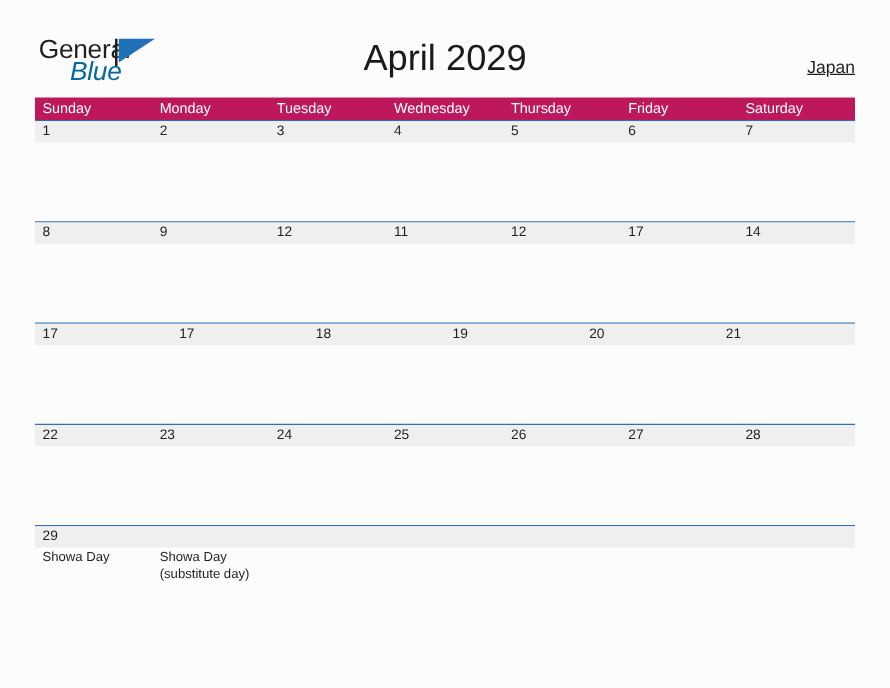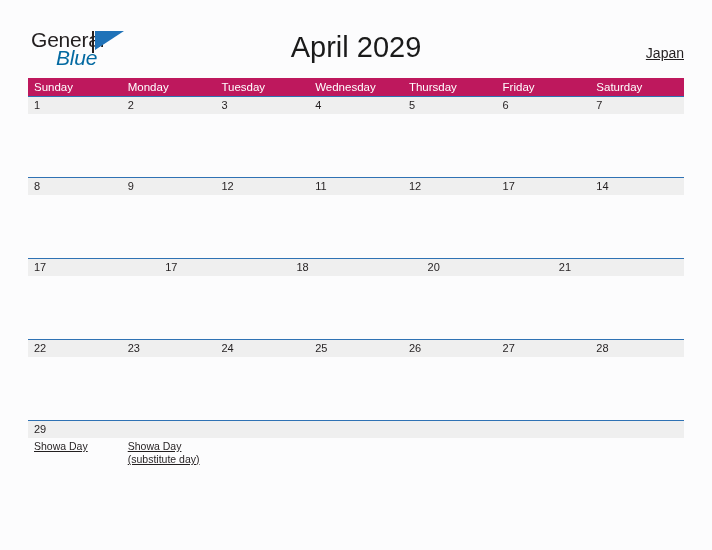--- a/index.html
+++ b/index.html
@@ -163,21 +163,20 @@
   .dayevents {
     flex: 1 1 0;
     padding: 2px 6px 0 6px;
     box-sizing: border-box;
   }
   .event {
     font-size: 10.5px;
     line-height: 13px;
     color: #231f20;
     white-space: pre-line;
-    text-decoration: underline;
   }
 </style>
 </head>
 <body>
 
 <div class="page">
 
   <div class="header">
 
     <div class="brand">
@@ -274,20 +273,21 @@
             <div class="event"></div>
           </div>
       </div>
     </div>
 
     <div class="week">
       <div class="week-band">
         <div class="daynum">17</div>
         <div class="daynum">17</div>
         <div class="daynum">18</div>
+        <div class="daynum">19</div>
         <div class="daynum">20</div>
         <div class="daynum">21</div>
       </div>
       <div class="week-body">
         <div class="dayevents">
             <div class="event"></div>
           </div>
         <div class="dayevents">
             <div class="event"></div>
           </div>

